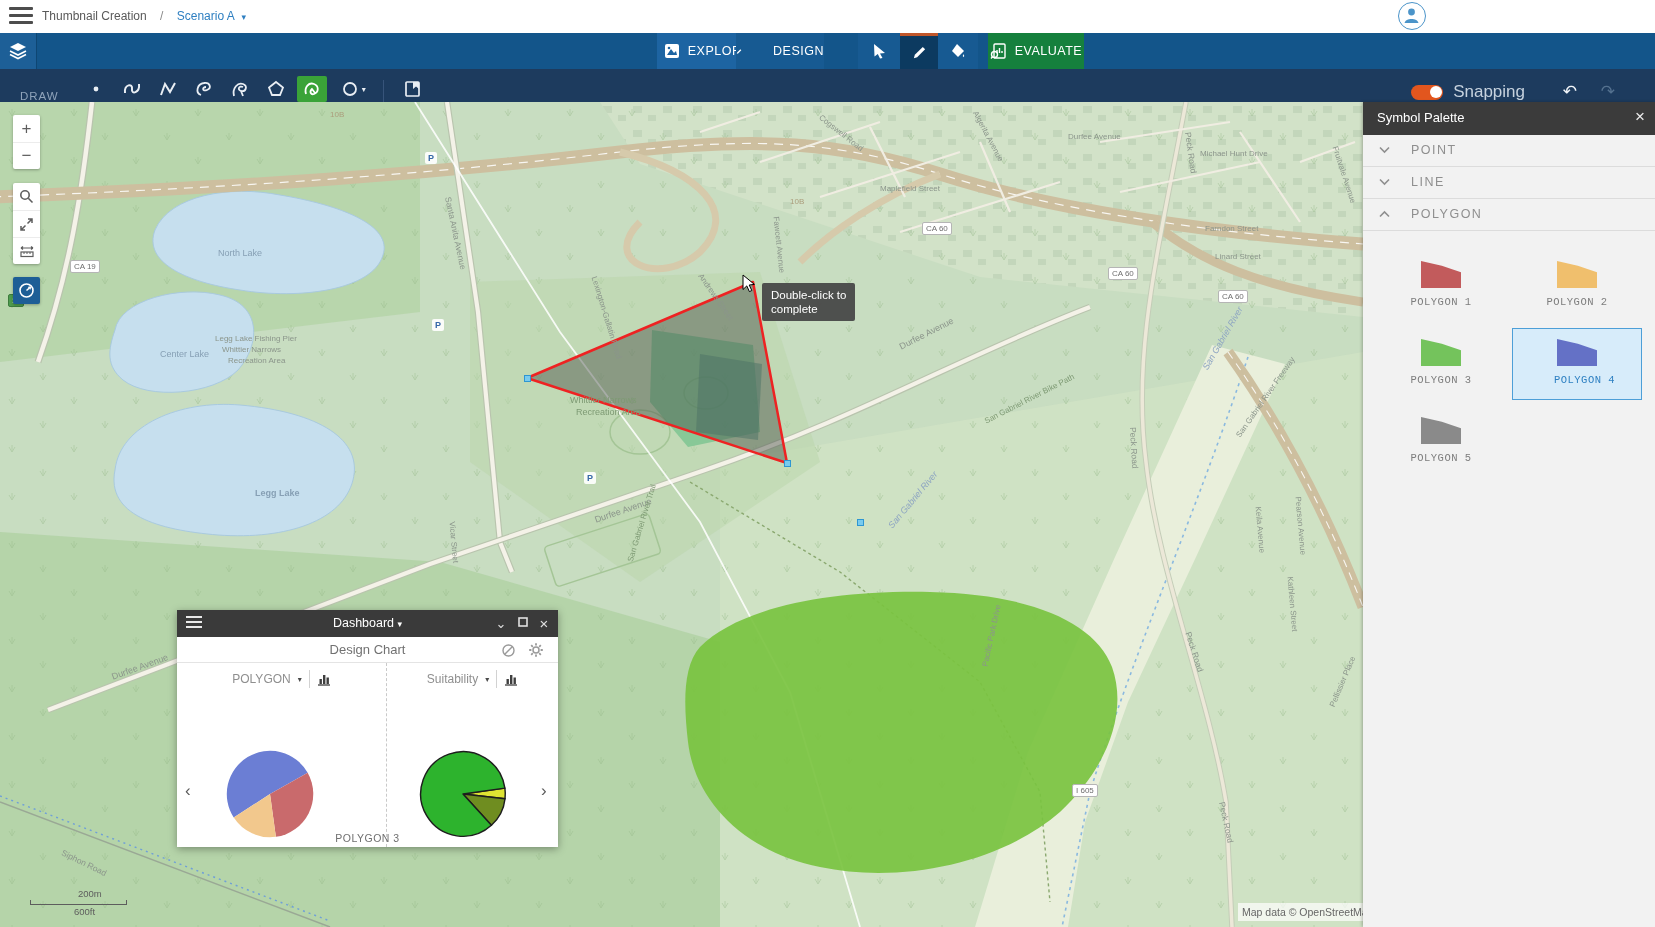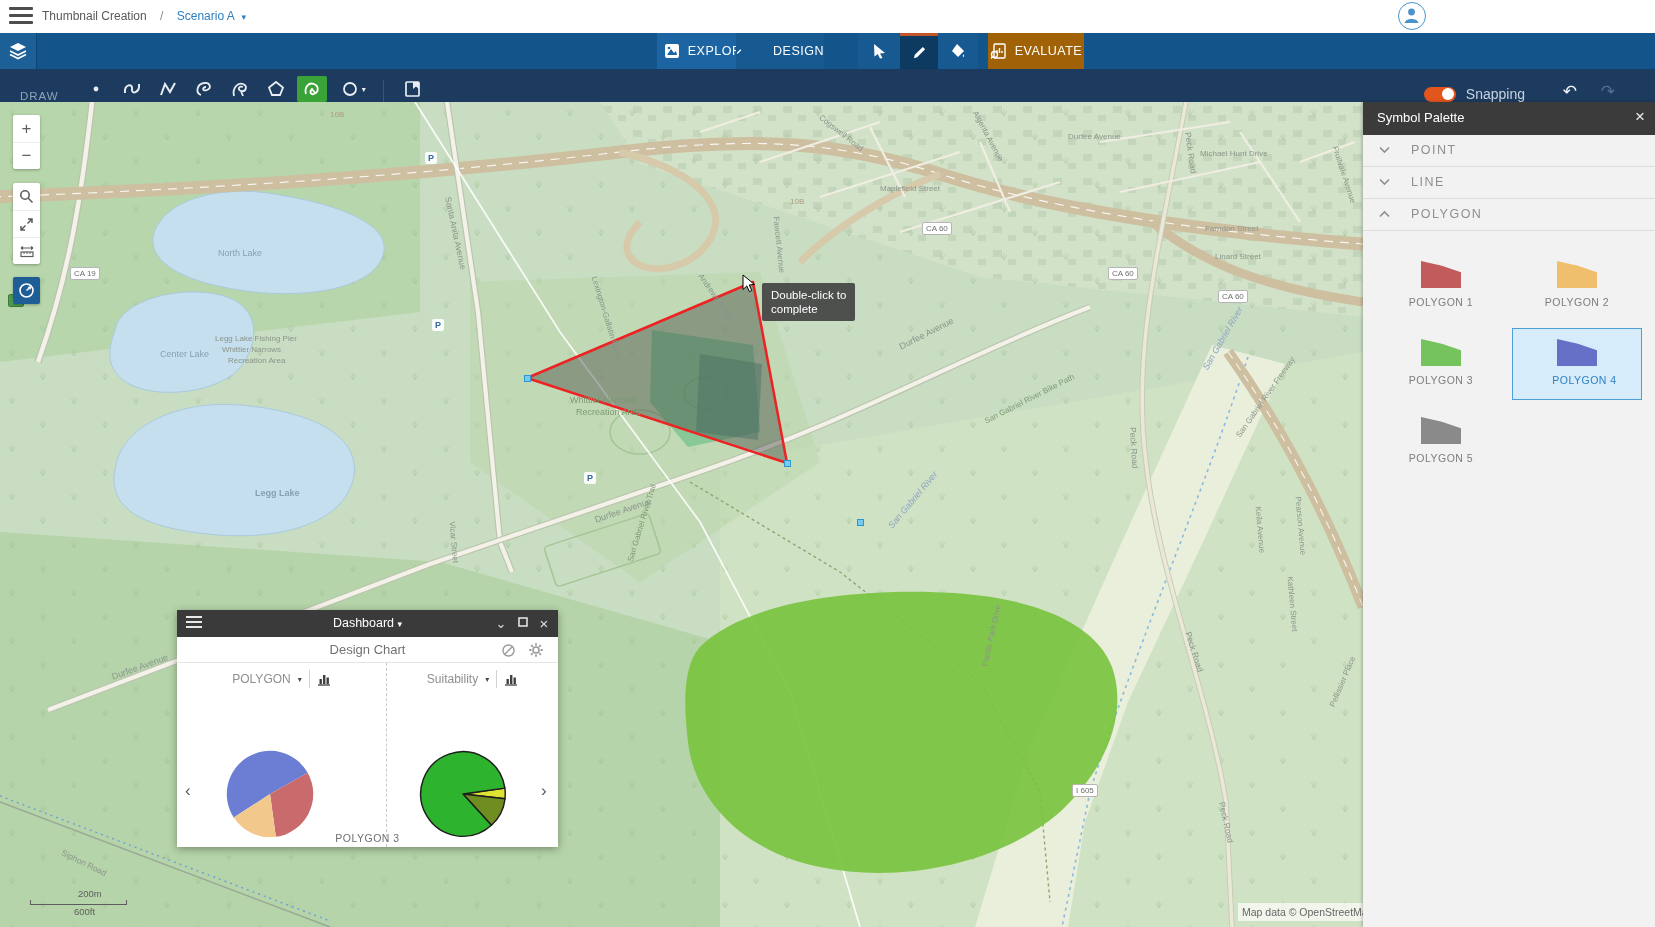--- a/index.html
+++ b/index.html
@@ -18,33 +18,33 @@
 
   
   #navbar { position:absolute; left:0; top:33px; width:1655px; height:36px; background:#13558a; }
   #layers-btn { position:absolute; left:0; top:0; width:37px; height:36px; background:#1d5f97; border-right:1px solid #0e4673; cursor:pointer; display:flex; align-items:center; justify-content:center; }
   .navtab { position:absolute; top:0; height:36px; display:flex; align-items:center; justify-content:center; gap:8px; color:#fff; font-size:12.5px; letter-spacing:.5px; cursor:pointer; }
   #tab-explore { left:657px; width:100px; background:#1d64a2; }
   #tab-design  { left:736px; width:88px;  background:#175a92;gap:31px; }
   #tool-select { left:858px; width:42px;  background:#175a92; }
   #tool-draw   { left:900px; width:38px;  background:#0c3a60; border-top:3px solid #c0562a; }
   #tool-fill   { left:938px; width:40px;  background:#175a92; }
-  #tab-evaluate{ left:988px; width:96px;  background:#a16207; }
+  #tab-evaluate{ left:988px; width:96px;  background:#15803d; }
 
   
   #drawbar { position:absolute; left:0; top:69px; width:1655px; height:33px; background:#1d3b5e; display:flex; align-items:flex-end; }
   #draw-label { color:#8fa3ba; font-size:11.5px; letter-spacing:1px; margin-left:20px; }
   .dtool { width:30px; height:26px; margin-left:6px; display:flex; align-items:center; justify-content:center; border-radius:2px; cursor:pointer; }
   .dtool svg { display:block; }
   .dtool.active { background:#3aa338; }
   .dsep { width:1px; height:22px; background:#37547a; margin:0 8px; }
   #snap-group { position:absolute; right:130px; display:flex; align-items:center; gap:10px; }
   #snap-toggle { width:32px; height:15px; background:#e2561e; border-radius:8px; position:relative; cursor:pointer; }
   #snap-toggle .knob { position:absolute; right:1.5px; top:1.5px; width:12px; height:12px; background:#fff; border-radius:50%; }
-  #snap-label { color:#c6d2de; font-size:14px; }
+  #snap-label { color:#c6d2de; font-size:17px; }
   #undo { position:absolute; right:78px; color:#f2f6fa; font-size:17px; cursor:pointer; }
   #redo { position:absolute; right:40px; color:#54718f; font-size:17px; cursor:pointer; }
 
   
   #map { position:absolute; left:0; top:102px; width:1363px; height:825px; background:#c8ddc1; overflow:hidden; }
   .mlabel { position:absolute; white-space:nowrap; color:#8b958b; font-size:9px; transform-origin:0 50%; pointer-events:none; }
   .shield { position:absolute; background:#fff; border:1px solid #b5b5b5; border-radius:2px; color:#6e6e6e; font-size:8px; padding:0 3px; line-height:11px; pointer-events:none; }
   .shield.green { background:#4e9c4e; border-color:#3c7c3c; color:#fff; }
   .pmark { position:absolute; width:12px; height:12px; background:rgba(255,255,255,.9); border-radius:2px; color:#3668a8; font-size:9px; font-weight:bold; text-align:center; line-height:12px; pointer-events:none; }
   .vtx { position:absolute; width:7px; height:7px; background:#79cbee; border:1px solid #2e96d2; }
@@ -87,21 +87,21 @@
   #dw-footer { position:absolute; left:0; right:0; top:222px; text-align:center; font-size:10.5px; color:#6f6f6f; letter-spacing:.5px; }
 
   
   #palette { position:absolute; left:1363px; top:102px; width:292px; height:825px; background:#f2f2f2; box-shadow:-1px 0 3px rgba(0,0,0,.25); }
   #pal-header { position:absolute; left:0; top:0; width:100%; height:33px; background:#3b3b3b; color:#fff; }
   #pal-title { position:absolute; left:14px; top:8px; font-size:13px; }
   #pal-close { position:absolute; right:10px; top:5px; font-size:17px; color:#eee; cursor:pointer; }
   .pal-section { position:absolute; left:0; width:100%; height:32px; border-bottom:1px solid #dcdcdc; cursor:pointer; }
   .pal-section .chev { position:absolute; left:16px; top:11px; }
   .pal-section .slabel { position:absolute; left:48px; top:8px; font-size:12.5px; letter-spacing:1.5px; color:#8f8f8f; }
-  #polygon-grid { position:absolute; left:10px; top:250px; width:272px; display:flex; flex-wrap:wrap; }
+  #polygon-grid { position:absolute; left:10px; top:250px; width:272px; display:flex; flex-wrap:wrap;font-family:Liberation Mono, monospace; }
   .swatch-item { width:130px; height:72px; margin:3px; text-align:center; padding-top:10px; cursor:pointer; border:1px solid transparent; }
   .swatch-item.selected { background:#d7ecfa; border:1px solid #4d9fd8; }
   .swatch { width:40px; height:27px; margin:0 auto 8px; clip-path:polygon(0 0, 52% 18%, 100% 42%, 100% 100%, 0 100%); }
   .swatch-label { font-size:10.5px; color:#7d7d7d; letter-spacing:.5px; }
   .swatch-item.selected .swatch-label { color:#2e80c2;padding-left:15px; }
 </style>
 </head>
 <body>
 
 <div id="header">
@@ -336,21 +336,21 @@
       <span class="mlabel" style="left: 1258px; top: 400px; font-size: 8px; transform: rotate(85deg);">Keila Avenue</span>
       <span class="mlabel" style="left: 1298px; top: 390px; font-size: 8px; transform: rotate(85deg);">Pearson Avenue</span>
       <span class="mlabel" style="left: 1290px; top: 470px; font-size: 8px; transform: rotate(85deg);">Kathleen Street</span>
       <span class="mlabel" style="left: 62px; top: 745px; font-size: 8.5px; transform: rotate(26deg);">Siphon Road</span>
       <span class="mlabel" style="left: 452px; top: 415px; font-size: 8px; transform: rotate(85deg);">Vicar Street</span>
       <span class="mlabel" style="left: 330px; top: 8px; color: rgb(171, 157, 124); font-size: 8px;">10B</span>
       <span class="mlabel" style="left: 790px; top: 95px; color: rgb(171, 157, 124); font-size: 8px;">10B</span>
       <span class="shield" style="left: 922px; top: 120px;">CA 60</span>
       <span class="shield" style="left: 1108px; top: 165px;">CA 60</span>
       <span class="shield" style="left: 1218px; top: 188px;">CA 60</span>
-      <span class="shield" style="left: 70px; top: 165px;">CA 19</span>
+      <span class="shield" style="left: 70px; top: 158px;">CA 19</span>
       <span class="shield" style="left: 1072px; top: 682px;">I 605</span>
       <span class="shield green" style="left: 8px; top: 192px;">11</span>
       <span class="pmark" style="left: 425px; top: 50px;">P</span>
       <span class="pmark" style="left: 432px; top: 217px;">P</span>
       <span class="pmark" style="left: 584px; top: 370px;">P</span>
       <span class="vtx" style="left: 524px; top: 273px;"></span>
       <span class="vtx" style="left: 784px; top: 358px;"></span>
       <span class="vtx" style="left: 857px; top: 417px;"></span>
     </div>
 

